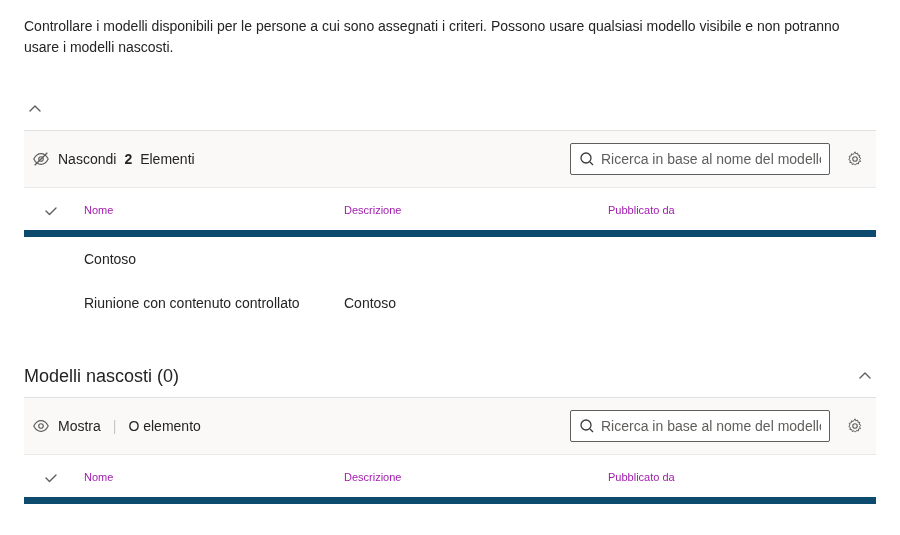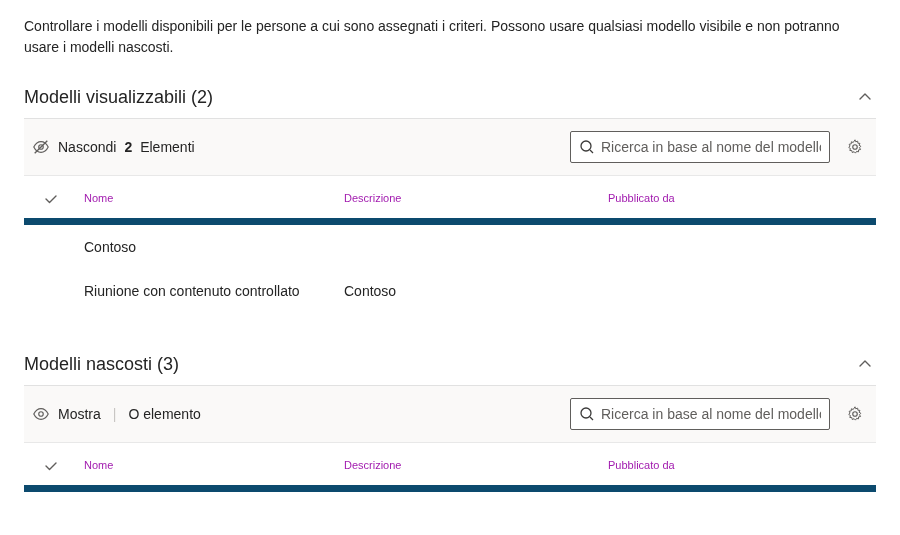--- a/index.html
+++ b/index.html
@@ -11,21 +11,21 @@
       font-family: "Segoe UI", -apple-system, sans-serif;
       font-size: 14px;
       color: #242424;
       background: #fff;
       padding: 16px 24px;
       width: 900px;
     }
     .description {
       color: #242424;
       line-height: 1.5;
-      margin-bottom: 28px;
+      margin-bottom: 40px;
       font-size: 14px;
     }
     .section {
       margin-bottom: 40px;
     }
     .section-header {
       display: flex;
       justify-content: space-between;
       align-items: center;
       padding-bottom: 10px;
@@ -155,21 +155,20 @@
       display: block;
     }
   </style>
 </head>
 <body>
 
 <p class="description">Controllare i modelli disponibili per le persone a cui sono assegnati i criteri. Possono usare qualsiasi modello visibile e non potranno usare i modelli nascosti.</p>
 
 <div class="section">
   <div class="section-header">
-    <span class="section-title">Modelli visualizzabili (2)</span>
     <span class="chevron">
       <svg width="14" height="14" viewBox="0 0 14 14">
           <path d="M2 9 L7 4 L12 9" stroke="#605e5c" stroke-width="1.4" fill="none" stroke-linecap="round" stroke-linejoin="round"></path>
         </svg>
     </span>
   </div>
 
   <div class="toolbar">
     <div class="toolbar-left">
       <span class="toolbar-action">
@@ -228,21 +227,21 @@
     <div class="table-row">
       <div class="col-check"></div>
       <div class="col-name">Riunione con contenuto controllato</div>
       <div class="col-pub">Contoso</div>
     </div>
   </div>
 </div>
 
 <div class="section">
   <div class="section-header">
-    <span class="section-title">Modelli nascosti (3)</span>
+    <span class="section-title">Modelli nascosti (0)</span>
     <span class="chevron">
       <svg width="14" height="14" viewBox="0 0 14 14">
           <path d="M2 9 L7 4 L12 9" stroke="#605e5c" stroke-width="1.4" fill="none" stroke-linecap="round" stroke-linejoin="round"></path>
         </svg>
     </span>
   </div>
 
   <div class="toolbar">
     <div class="toolbar-left">
       <span class="toolbar-action">

